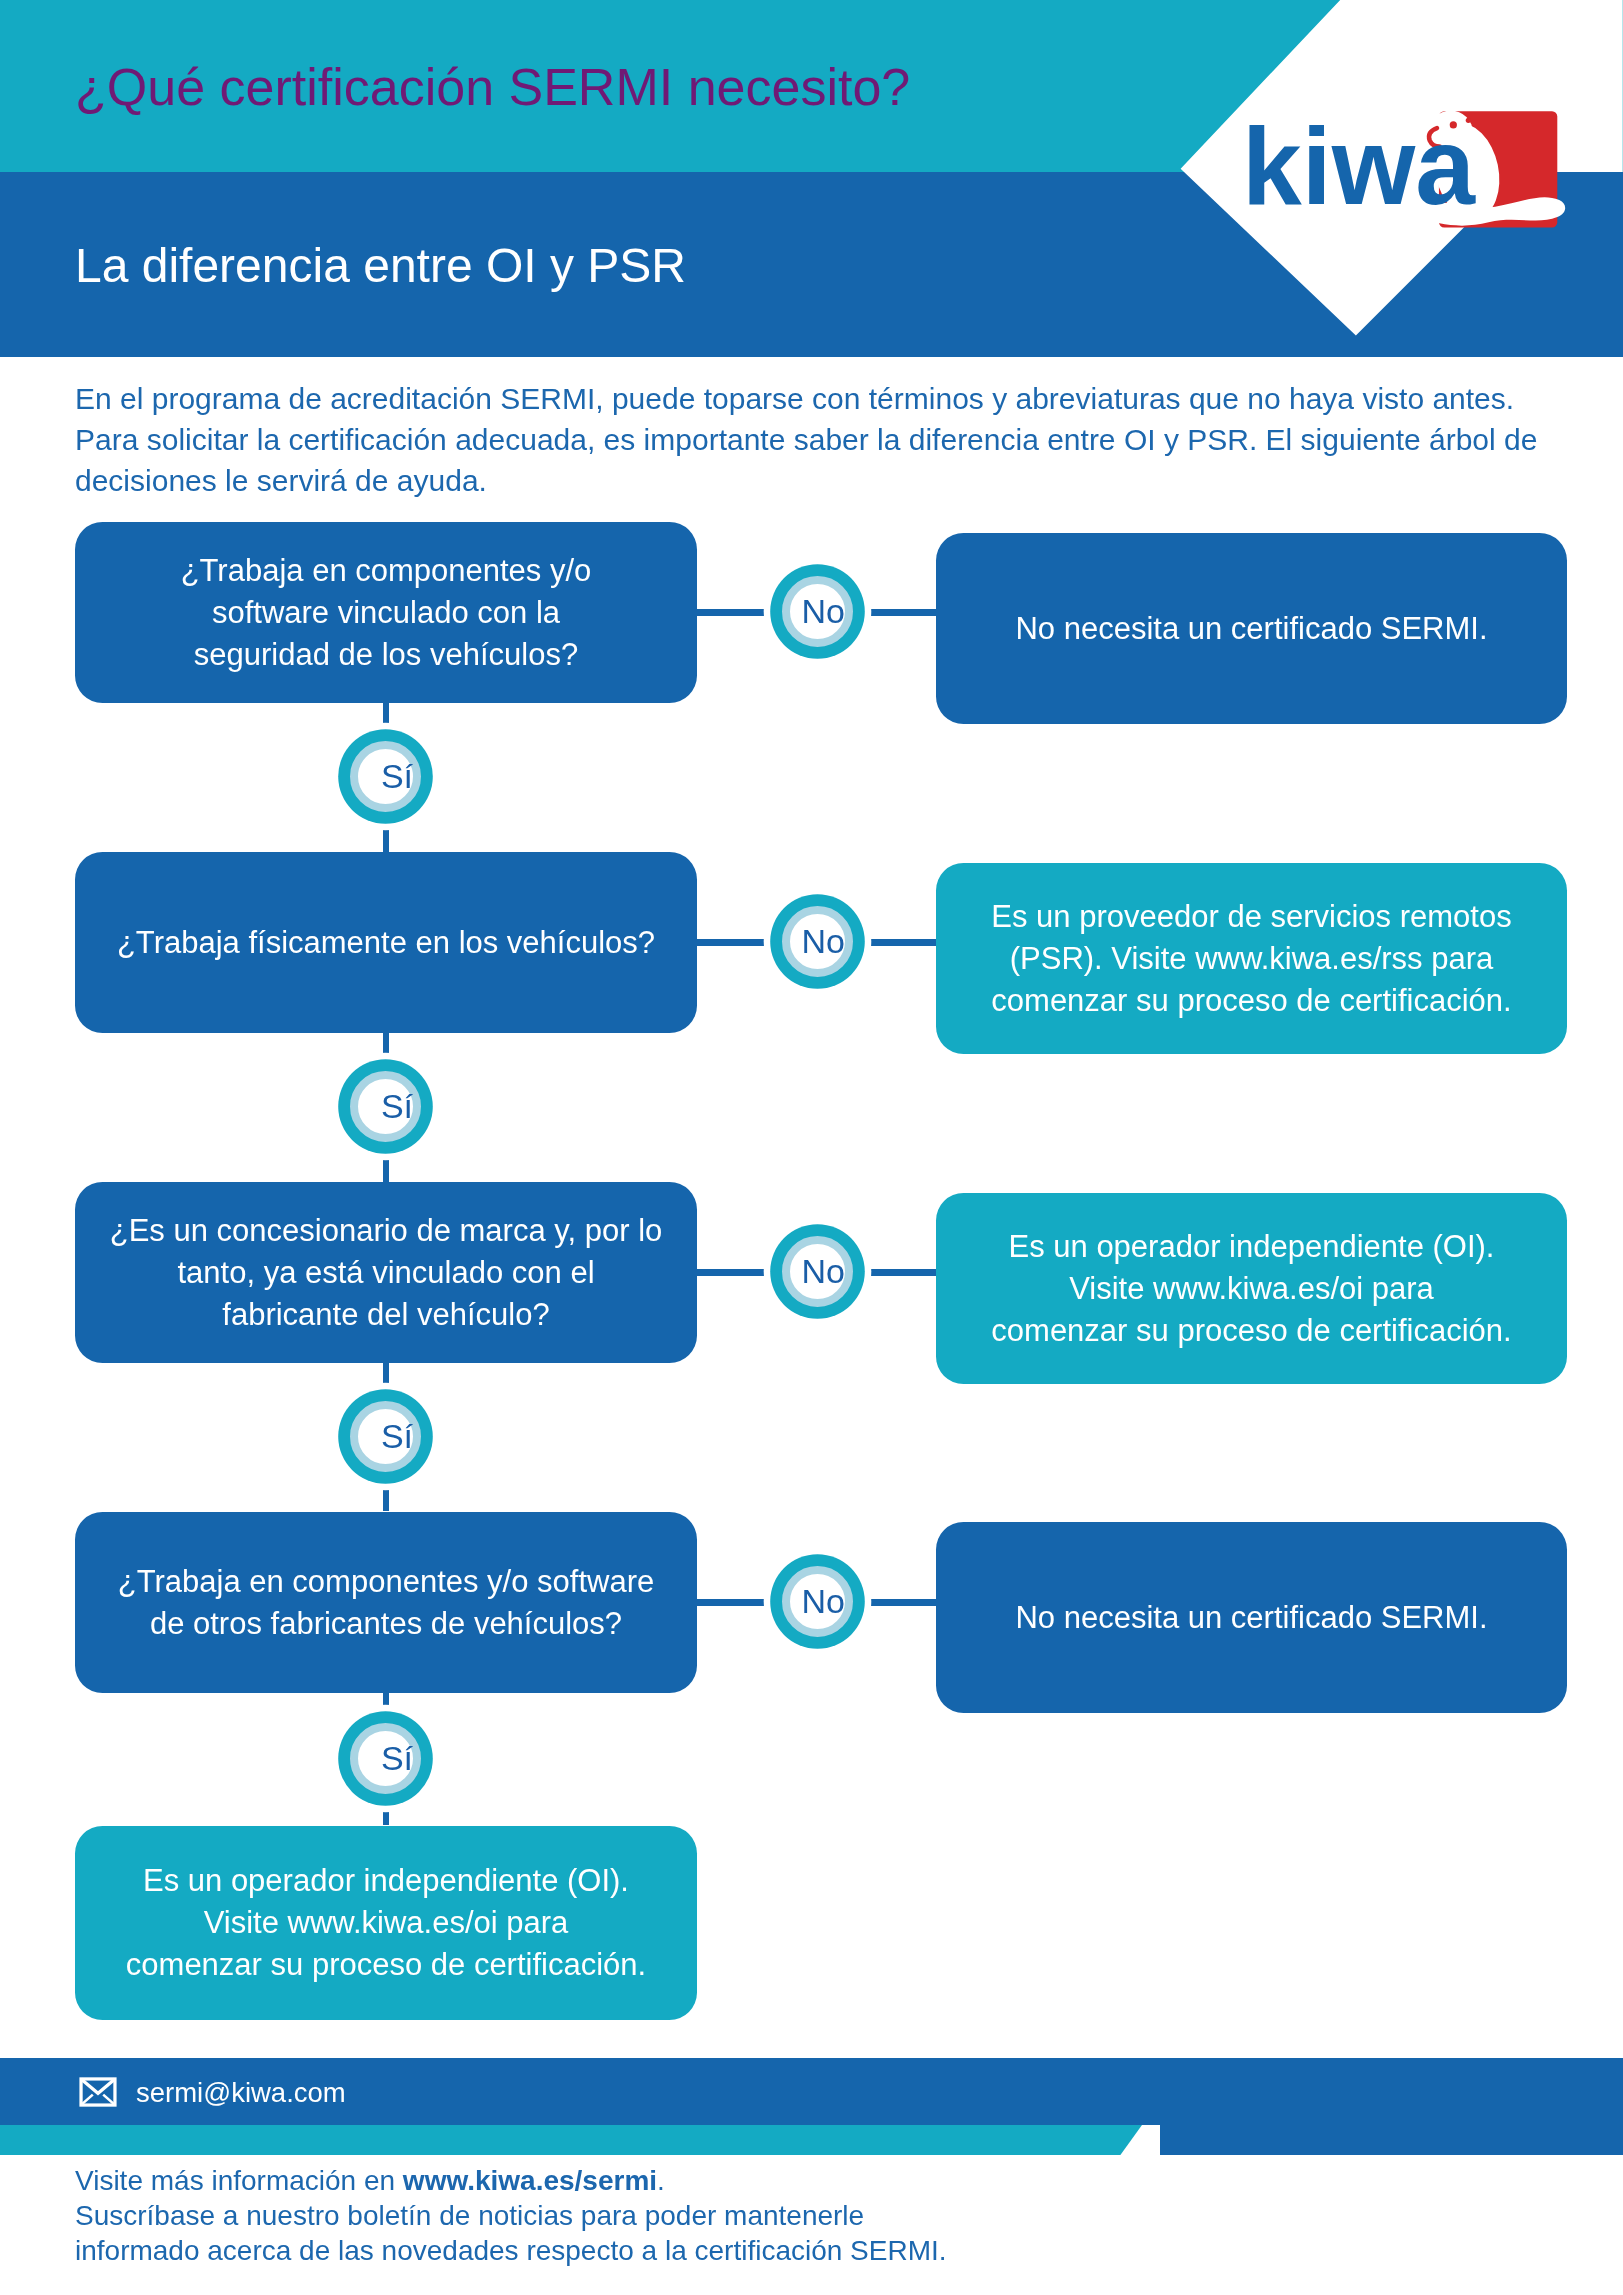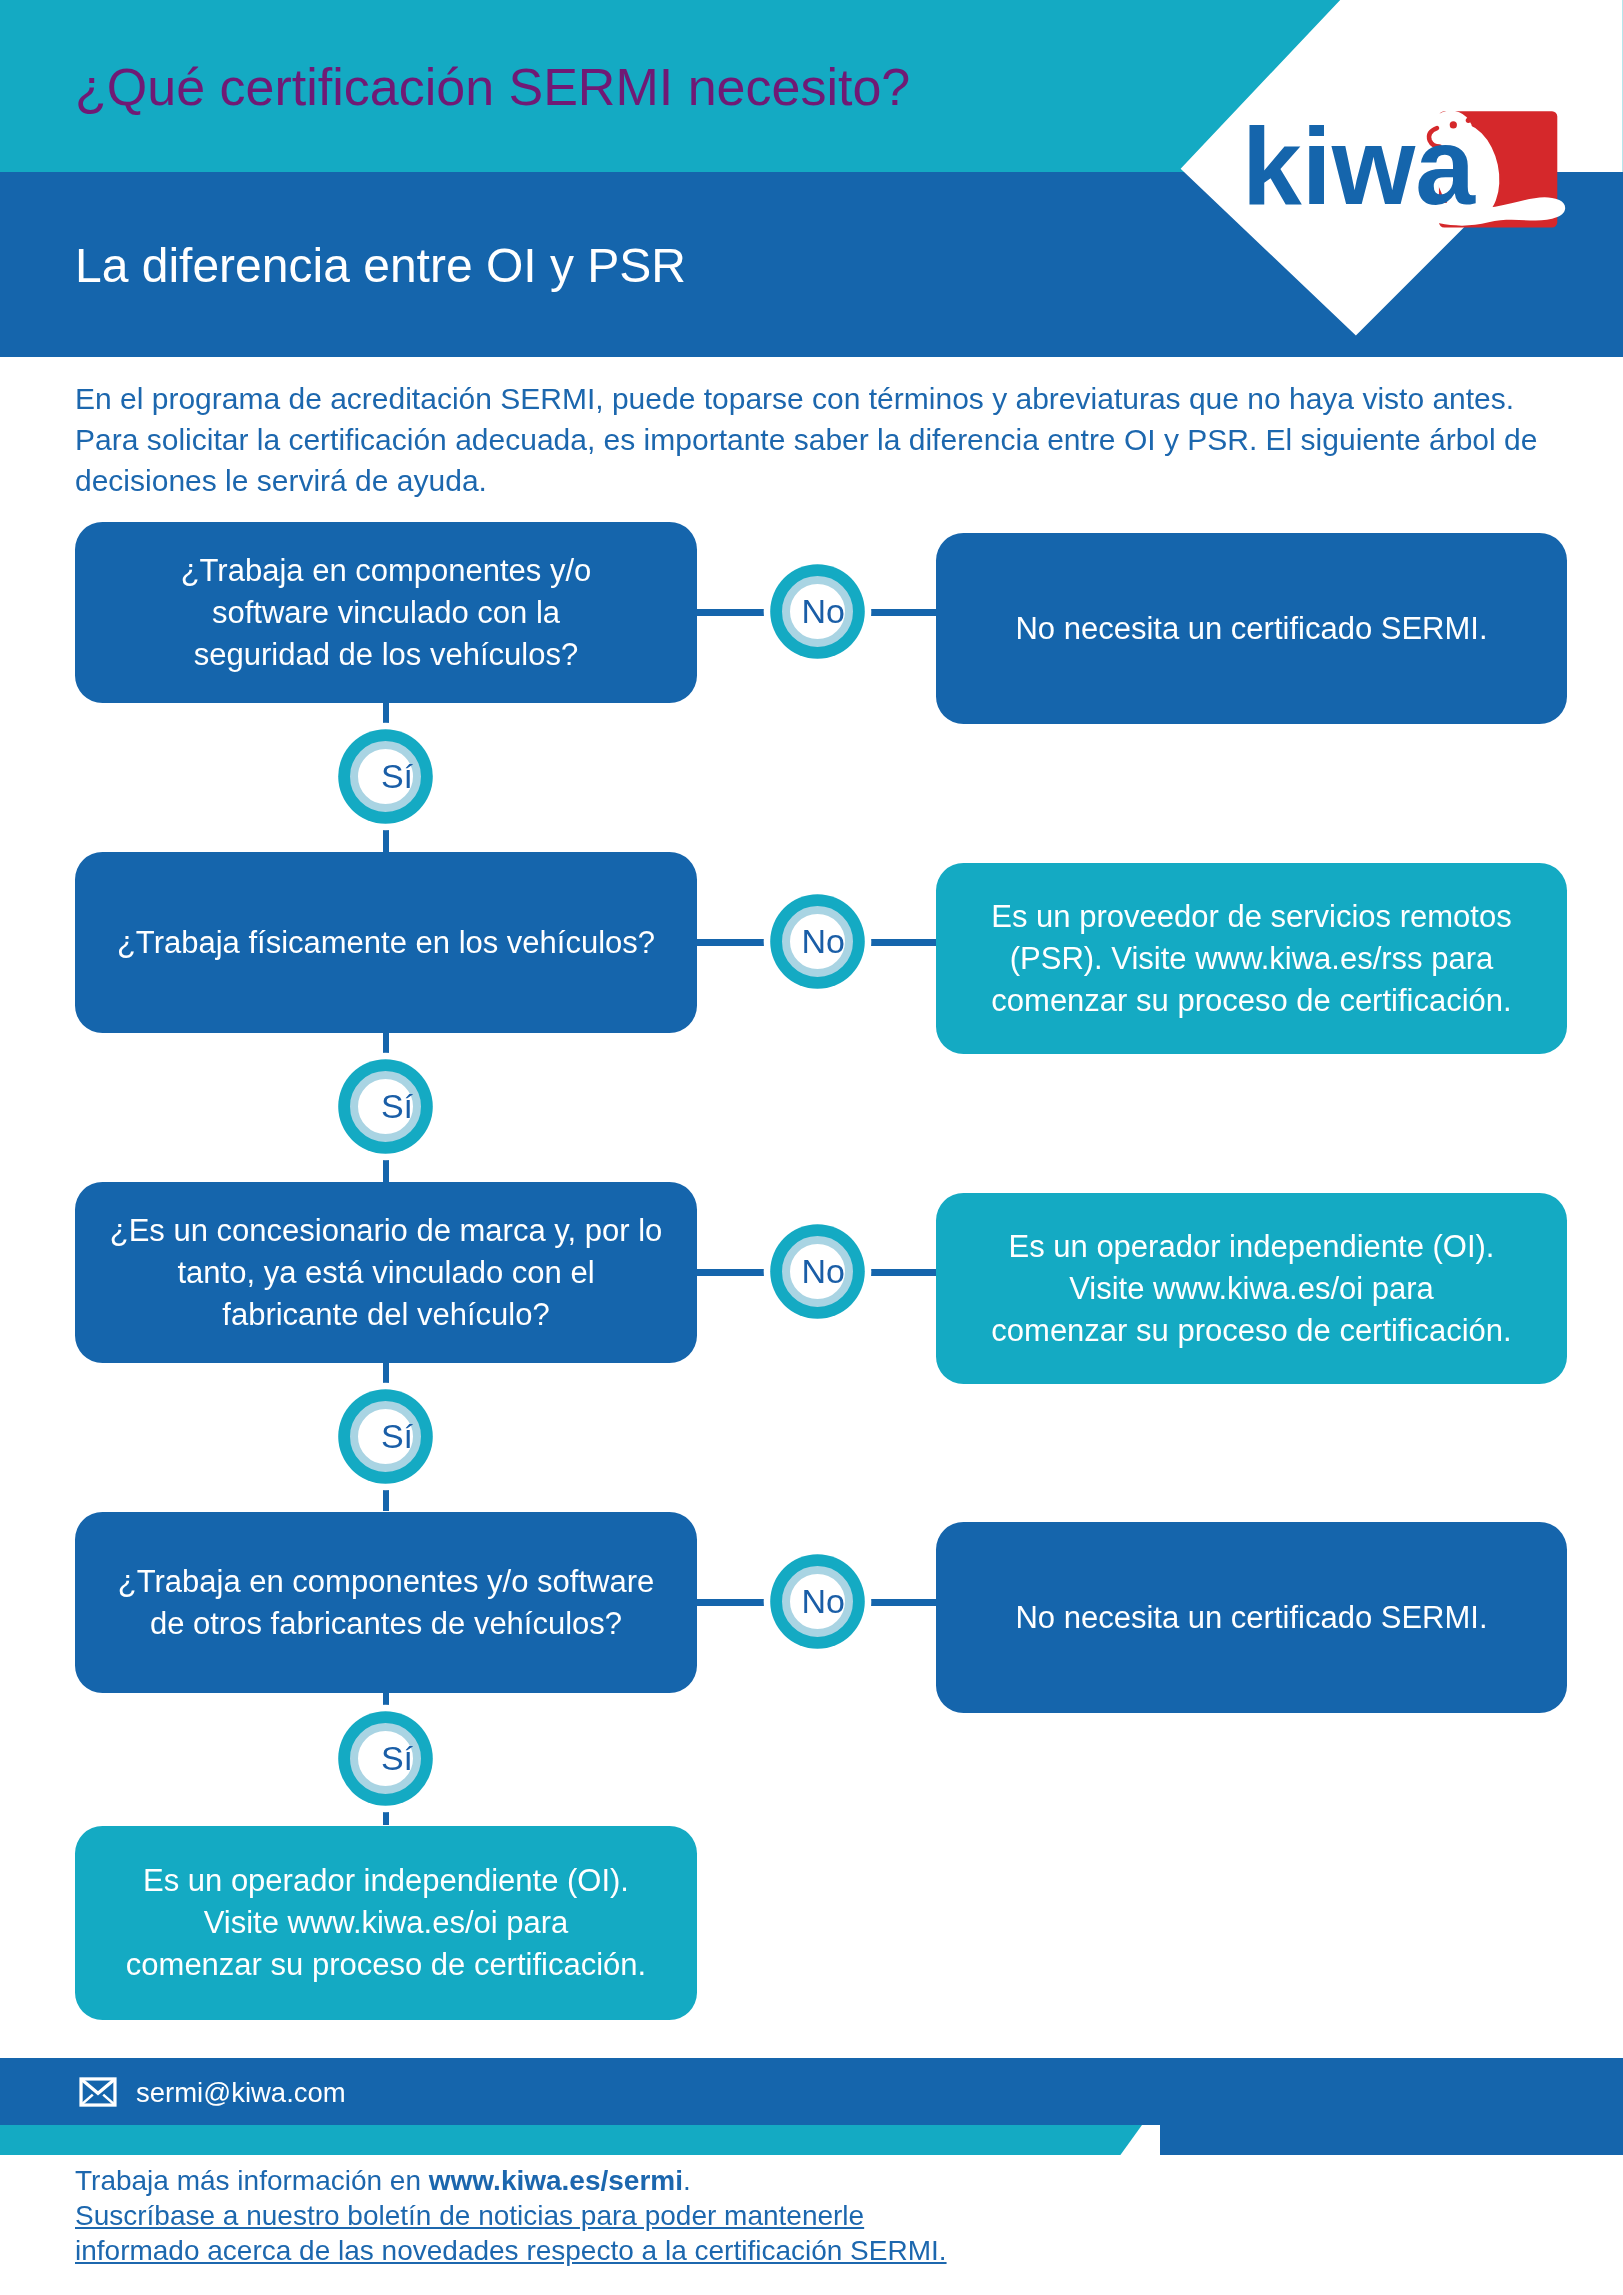--- a/index.html
+++ b/index.html
@@ -44,21 +44,21 @@
 
   
   .footer-bar{position:absolute;left:0;top:2058px;width:1623px;height:67px;background:#1565AC;}
   .footer-teal{position:absolute;left:0;top:2125px;width:1142px;height:30px;background:#14AAC3;
                clip-path:polygon(0 0,100% 0,calc(100% - 21.6px) 100%,0 100%);}
   .footer-block{position:absolute;left:1160px;top:2125px;width:464px;height:30px;background:#1565AC;}
   .email-icon{position:absolute;left:79px;top:2077px;width:38px;height:30px;}
   .email-text{position:absolute;left:136px;top:2078px;color:#ffffff;font-size:27.5px;line-height:30px;}
   .footer-text{position:absolute;left:75px;top:2163px;color:#1C67AE;font-size:28px;line-height:35px;}
   .footer-text .bold{font-weight:bold;}
-  .footer-sub{white-space:pre-line;text-decoration:underline;}
+  .footer-sub{white-space:pre-line;}
 </style>
 </head>
 <body>
 
 <div class="page">
 
   <div class="band-teal"></div>
   <div class="band-blue"></div>
   <div class="page-title">¿Qué certificación SERMI necesito?</div>
   <div class="page-subtitle">La diferencia entre OI y PSR</div>
@@ -163,19 +163,19 @@
   <div class="footer-block"></div>
 
   <svg class="email-icon" viewBox="0 0 58 46">
     <rect x="3" y="3" width="52" height="40" fill="none" stroke="#ffffff" stroke-width="5"></rect>
     <path d="M3,3 L29,25 L55,3" fill="none" stroke="#ffffff" stroke-width="5"></path>
     <path d="M4,42 L21,27 M54,42 L37,27" fill="none" stroke="#ffffff" stroke-width="4"></path>
   </svg>
   <div class="email-text">sermi@kiwa.com</div>
 
   <div class="footer-text">
-    <div><span>Trabaja más información en </span><span class="bold">www.kiwa.es/sermi</span><span>.</span></div>
+    <div><span>Visite más información en </span><span class="bold">www.kiwa.es/sermi</span><span>.</span></div>
     <div class="footer-sub">Suscríbase a nuestro boletín de noticias para poder mantenerle
 informado acerca de las novedades respecto a la certificación SERMI.</div>
   </div>
 
 </div>
 
 
 </body></html>

